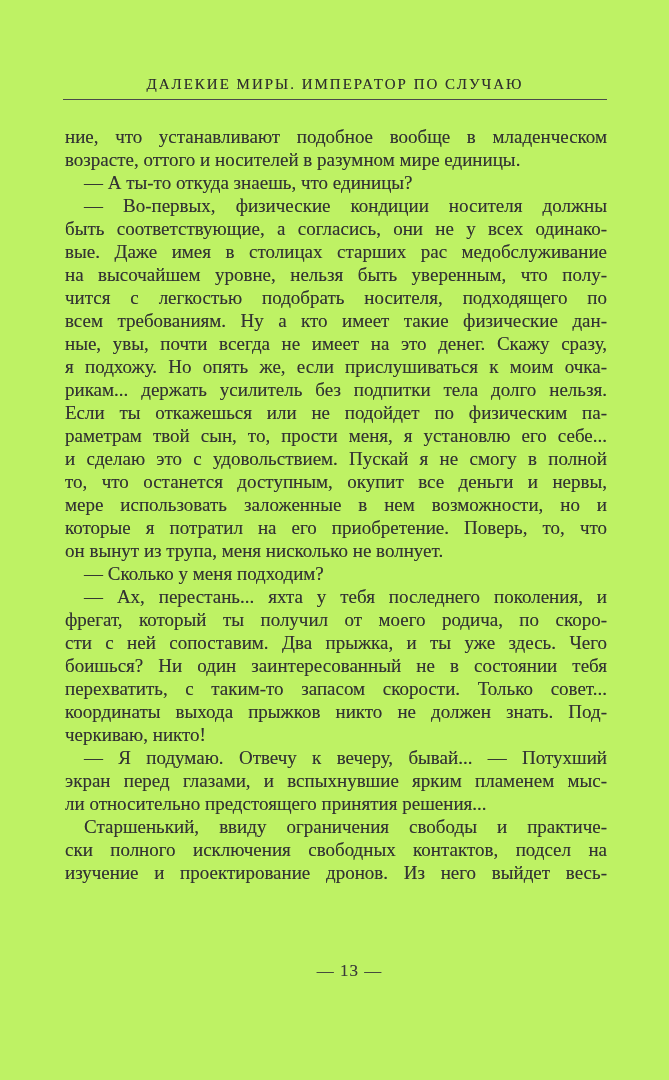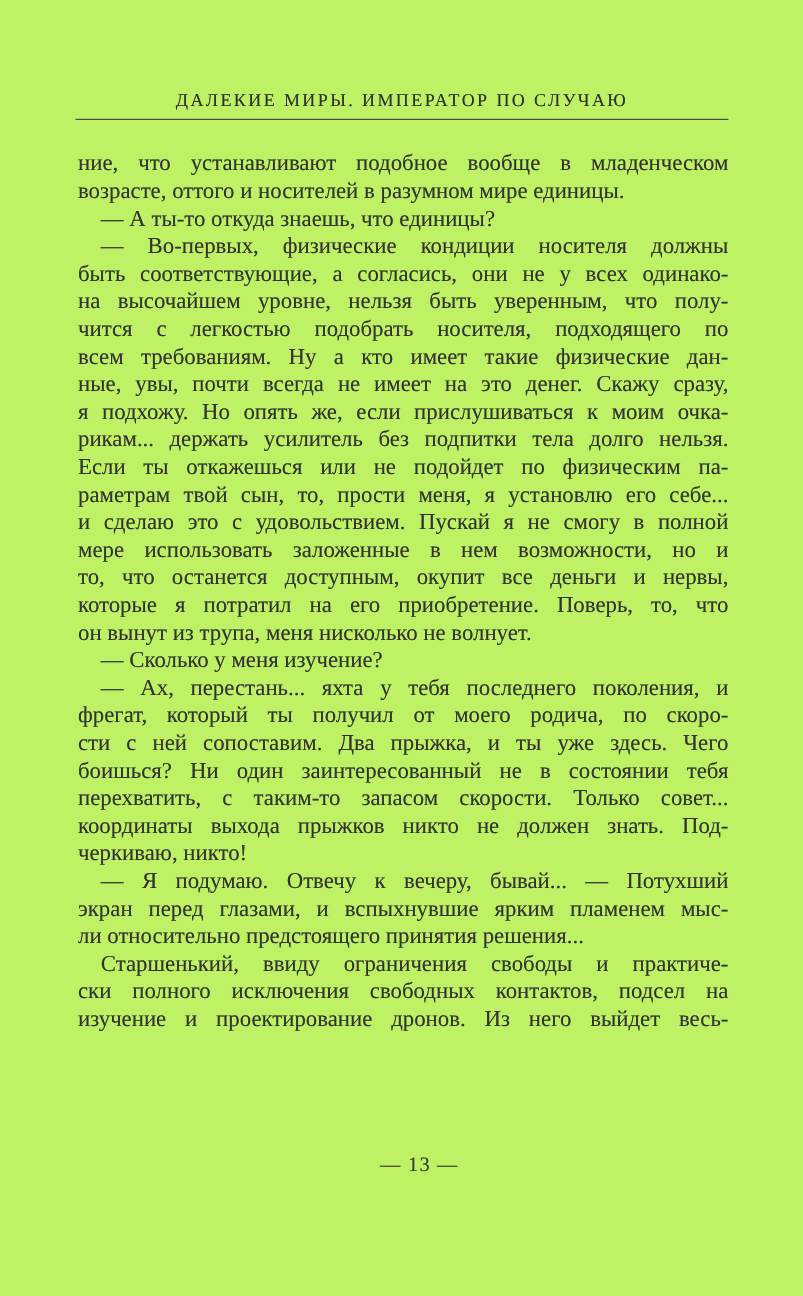--- a/index.html
+++ b/index.html
@@ -81,36 +81,37 @@
       <div class="para">
         <div class="line">ние, что устанавливают подобное вообще в младенческом</div>
         <div class="line last">возрасте, оттого и носителей в разумном мире единицы.</div>
       </div>
       <div class="para">
         <div class="line last indent">— А ты-то откуда знаешь, что единицы?</div>
       </div>
       <div class="para">
         <div class="line indent">— Во-первых, физические кондиции носителя должны</div>
         <div class="line">быть соответствующие, а согласись, они не у всех одинако-</div>
+        <div class="line">вые. Даже имея в столицах старших рас медобслуживание</div>
         <div class="line">на высочайшем уровне, нельзя быть уверенным, что полу-</div>
         <div class="line">чится с легкостью подобрать носителя, подходящего по</div>
         <div class="line">всем требованиям. Ну а кто имеет такие физические дан-</div>
         <div class="line">ные, увы, почти всегда не имеет на это денег. Скажу сразу,</div>
         <div class="line">я подхожу. Но опять же, если прислушиваться к моим очка-</div>
         <div class="line">рикам... держать усилитель без подпитки тела долго нельзя.</div>
         <div class="line">Если ты откажешься или не подойдет по физическим па-</div>
         <div class="line">раметрам твой сын, то, прости меня, я установлю его себе...</div>
         <div class="line">и сделаю это с удовольствием. Пускай я не смогу в полной</div>
+        <div class="line">то, что останется доступным, окупит все деньги и нервы,</div>
         <div class="line">мере использовать заложенные в нем возможности, но и</div>
-        <div class="line">то, что останется доступным, окупит все деньги и нервы,</div>
         <div class="line">которые я потратил на его приобретение. Поверь, то, что</div>
         <div class="line last">он вынут из трупа, меня нисколько не волнует.</div>
       </div>
       <div class="para">
-        <div class="line last indent">— Сколько у меня изучение?</div>
+        <div class="line last indent">— Сколько у меня подходим?</div>
       </div>
       <div class="para">
         <div class="line indent">— Ах, перестань... яхта у тебя последнего поколения, и</div>
         <div class="line">фрегат, который ты получил от моего родича, по скоро-</div>
         <div class="line">сти с ней сопоставим. Два прыжка, и ты уже здесь. Чего</div>
         <div class="line">боишься? Ни один заинтересованный не в состоянии тебя</div>
         <div class="line">перехватить, с таким-то запасом скорости. Только совет...</div>
         <div class="line">координаты выхода прыжков никто не должен знать. Под-</div>
         <div class="line last">черкиваю, никто!</div>
       </div>

